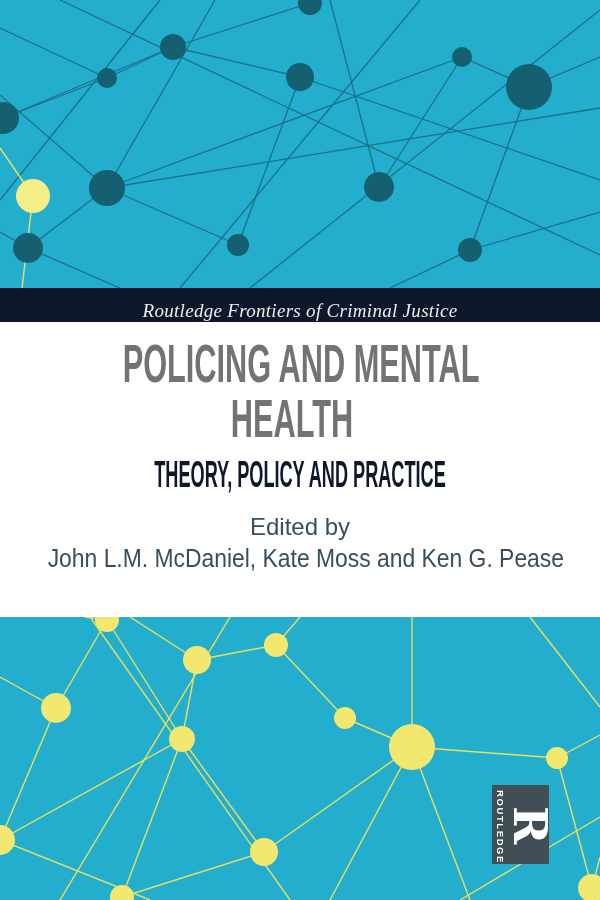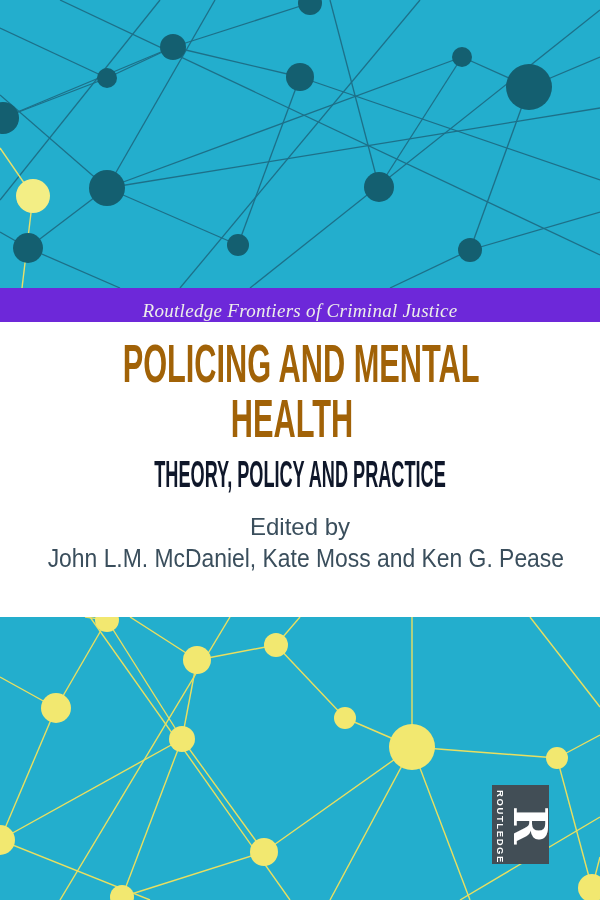--- a/index.html
+++ b/index.html
@@ -7,34 +7,34 @@
     position:relative;width:600px;height:900px;overflow:hidden;
     background:#ffffff;font-family:"Liberation Sans",sans-serif;
   }
   .top-art,.bottom-art{position:absolute;left:0;width:600px;background:#23aecd;}
   .top-art{top:0;height:288px;}
   .bottom-art{top:617px;height:283px;}
   .top-art svg,.bottom-art svg{display:block;}
 
   .series-band{
     position:absolute;top:288px;left:0;width:600px;height:46px;
-    background:#6d28d9;display:flex;align-items:center;justify-content:center;
+    background:#0f172a;display:flex;align-items:center;justify-content:center;
     box-shadow:0 1px 0 #aeb4b4;
   }
   .series-band span{
     color:#edeeea;font-family:"Liberation Serif",serif;font-style:italic;
     font-size:19px;letter-spacing:0.3px;white-space:nowrap;
   }
 
   .white-section{
     position:absolute;top:322px;left:0;width:600px;height:295px;
     background:#ffffff;text-align:center;
   }
   .title{
-    margin:14px 16px 0 0;padding:0;color:#a16207;font-weight:bold;
+    margin:14px 16px 0 0;padding:0;color:#737373;font-weight:bold;
     font-size:53px;line-height:55px;
   }
   .tline{display:block;white-space:nowrap;transform:scaleX(0.58);transform-origin:50% 50%;}
   .subtitle{
     margin-top:10px;color:#0f172a;font-weight:bold;font-size:37px;line-height:38px;
   }
   .subtitle span{display:block;white-space:nowrap;transform:scaleX(0.49);transform-origin:50% 50%;}
   .serif{font-family:Liberation Sans, sans-serif;color:#3a4e5c;}
   .edited{margin-top:20px;font-size:24px;line-height:26px;}
   .editors{margin-top:3px;font-size:26px;line-height:30px;text-align:right;}

